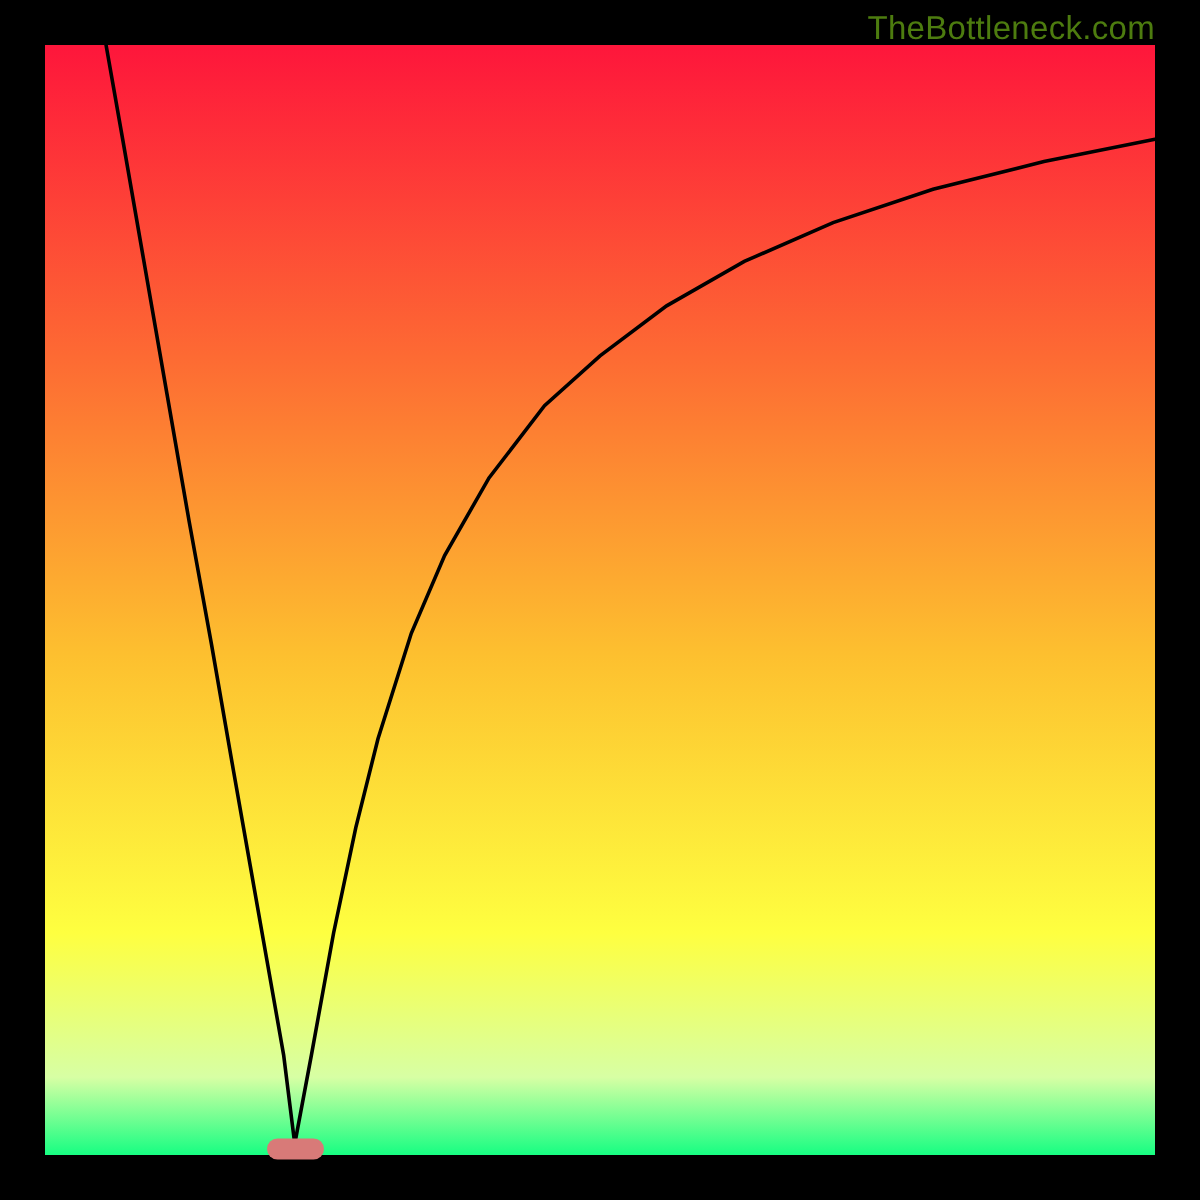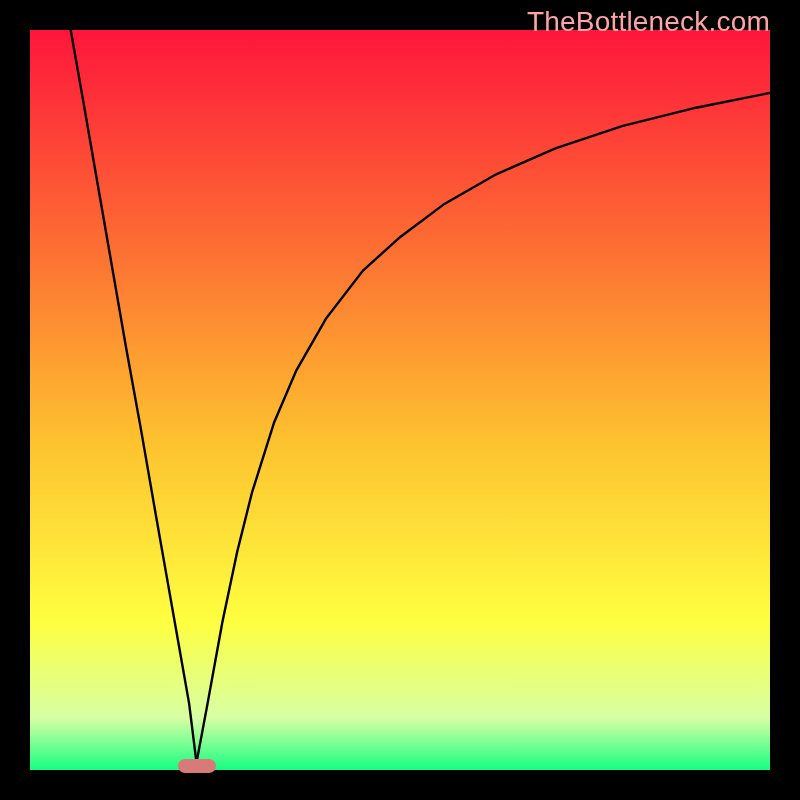--- a/index.html
+++ b/index.html
@@ -22,22 +22,22 @@
     top: 30px;
     left: 30px;
     width: 740px;
     height: 740px;
     
   }
   .watermark {
     position: absolute;
     top: 6px;
     right: 30px;
-    color: #fca5a5;
-    font-size: 28px;
+    color: #4d7c0f;
+    font-size: 22px;
     font-weight: 500;
     letter-spacing: 0.2px;
   }
   svg.curve {
     position: absolute;
     top: 0; left: 0;
     width: 740px; height: 740px;
     overflow: visible;
   }
   .marker {

